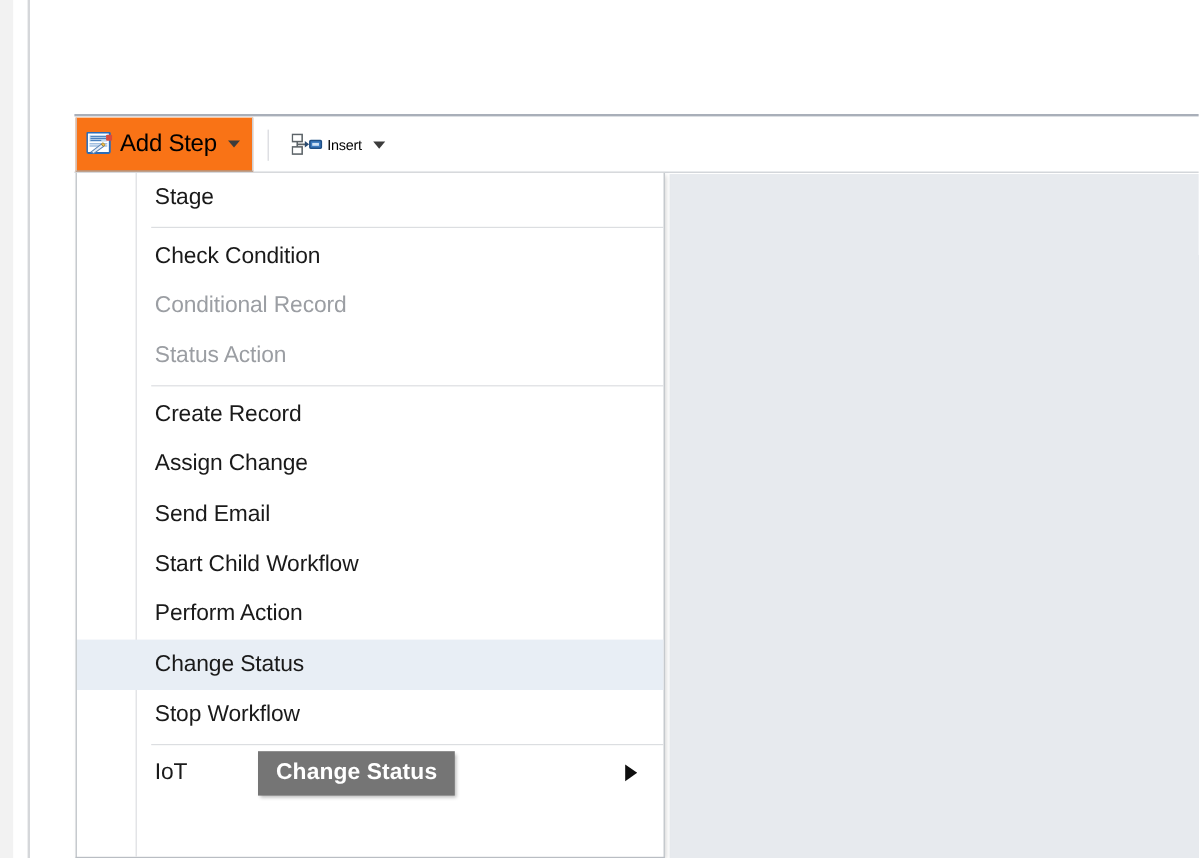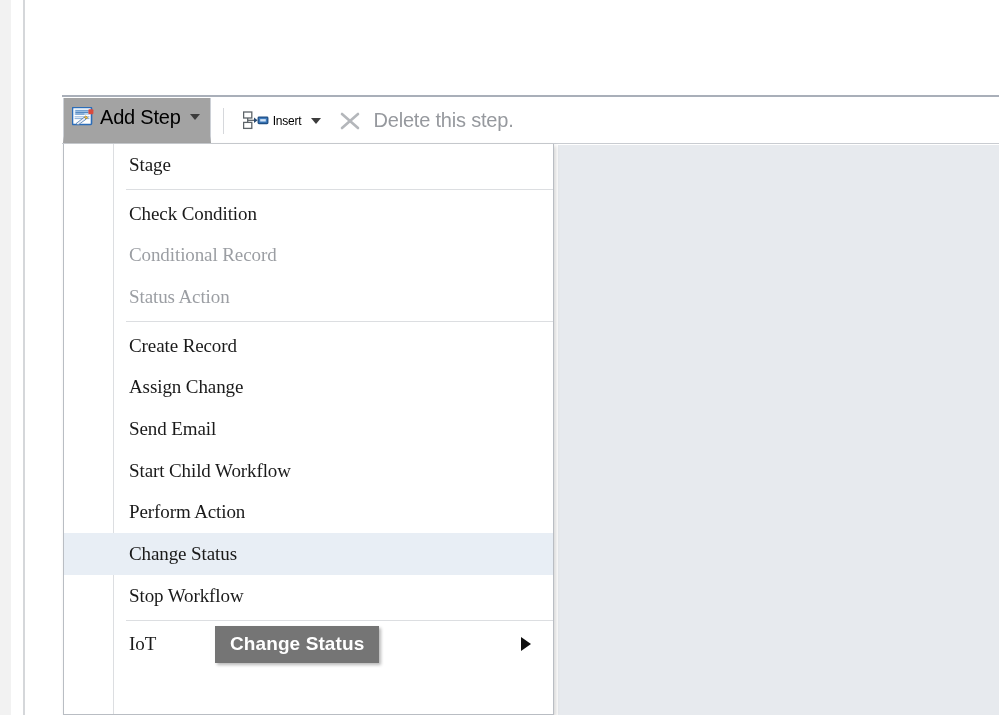--- a/index.html
+++ b/index.html
@@ -49,24 +49,24 @@
     align-items: center;
   }
 
   
   .addstep-btn {
     display: flex;
     align-items: center;
     height: 45px;
     padding: 0 10px 0 8px;
     margin-left: 1px;
-    background: #a3a3a3;
+    background: #f97316;
     border-left: 1px solid #ccd0d6;
     border-right: 1px solid #ccd0d6;
-    border-bottom: 7px solid #a3a3a3;
+    border-bottom: 1px solid #a3a3a3;
     cursor: default;
   }
   .addstep-label {
     font-size: 20px;
     color: #000000;
     margin-left: 6px;
     letter-spacing: -0.2px;
   }
 
   
@@ -165,21 +165,21 @@
     padding-left: 65px;
     padding-right: 14px;
     font-size: 19px;
     color: #1a1a1a;
     letter-spacing: -0.1px;
     cursor: default;
     white-space: nowrap;
   }
   .menu-item.disabled { color: #9b9ea3; }
   .menu-item.highlight { background: #e8eef5; }
-  .menu-item .label { flex: 1 1 auto; font-family: Liberation Serif, serif; }
+  .menu-item .label { flex: 1 1 auto; }
   .submenu-arrow {
     width: 0; height: 0;
     border-top: 7px solid transparent;
     border-bottom: 7px solid transparent;
     border-left: 10px solid #0e0e0e;
     flex: 0 0 auto;
     margin-right: 8px;
   }
   .menu-sep {
     position: relative;
@@ -245,29 +245,20 @@
             <line x1="4.7" y1="9.3" x2="12.6" y2="9.3" stroke="#5d6469" stroke-width="1.3"></line>
             <path d="M11.0 6.6 L14.6 9.3 L11.0 12.0 Z" fill="#2a4a70"></path>
             <rect x="15.2" y="6.1" width="9.6" height="6.4" rx="0.8" fill="#3d7bbf" stroke="#1f4f85" stroke-width="1.3"></rect>
             <rect x="17.2" y="8.1" width="5.6" height="2.4" fill="#cfe2f5"></rect>
           </svg>
         </span>
         <span class="insert-label">Insert</span>
         <span class="caret"></span>
       </div>
 
-      <div class="delete-btn">
-        <span class="icon ico-delete">
-          <svg width="22" height="22" viewBox="0 0 22 22">
-            <line x1="3" y1="4" x2="19" y2="18" stroke="#b4b7bb" stroke-width="2.6" stroke-linecap="round"></line>
-            <line x1="19" y1="4" x2="3" y2="18" stroke="#b4b7bb" stroke-width="2.6" stroke-linecap="round"></line>
-          </svg>
-        </span>
-        <span class="delete-label">Delete this step.</span>
-      </div>
 
     </div>
   </div>
 
   <div class="workspace"></div>
 
   <div class="menu">
     <div class="menu-gutter"></div>
 
     <div class="menu-list">

